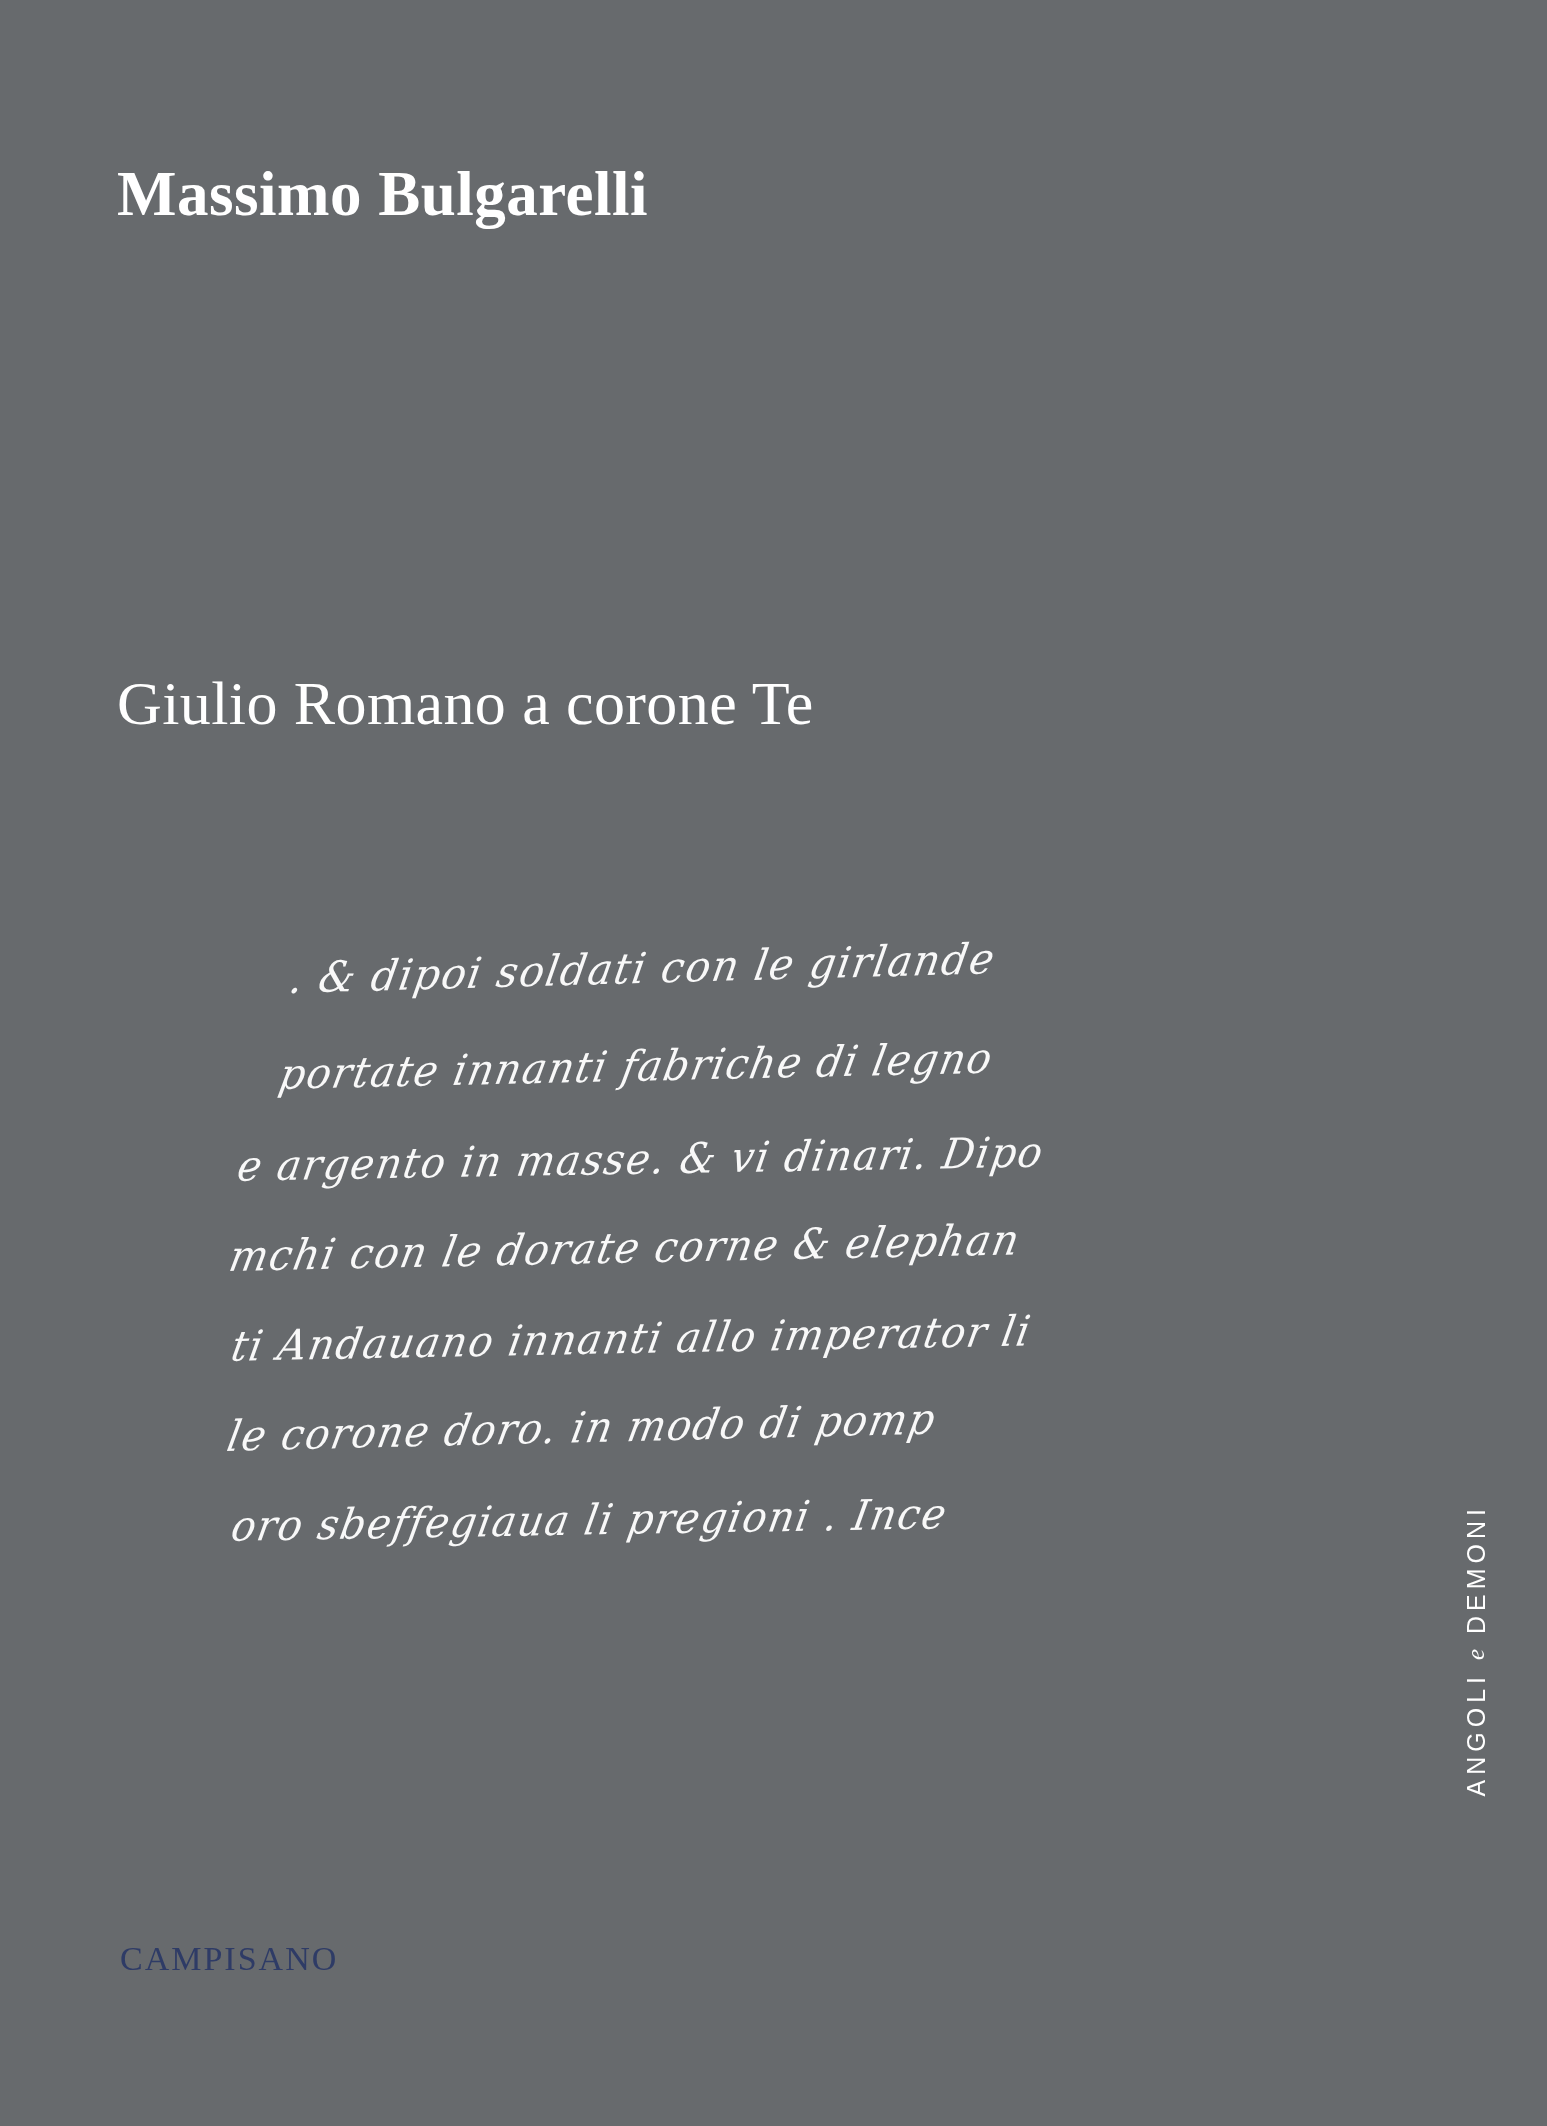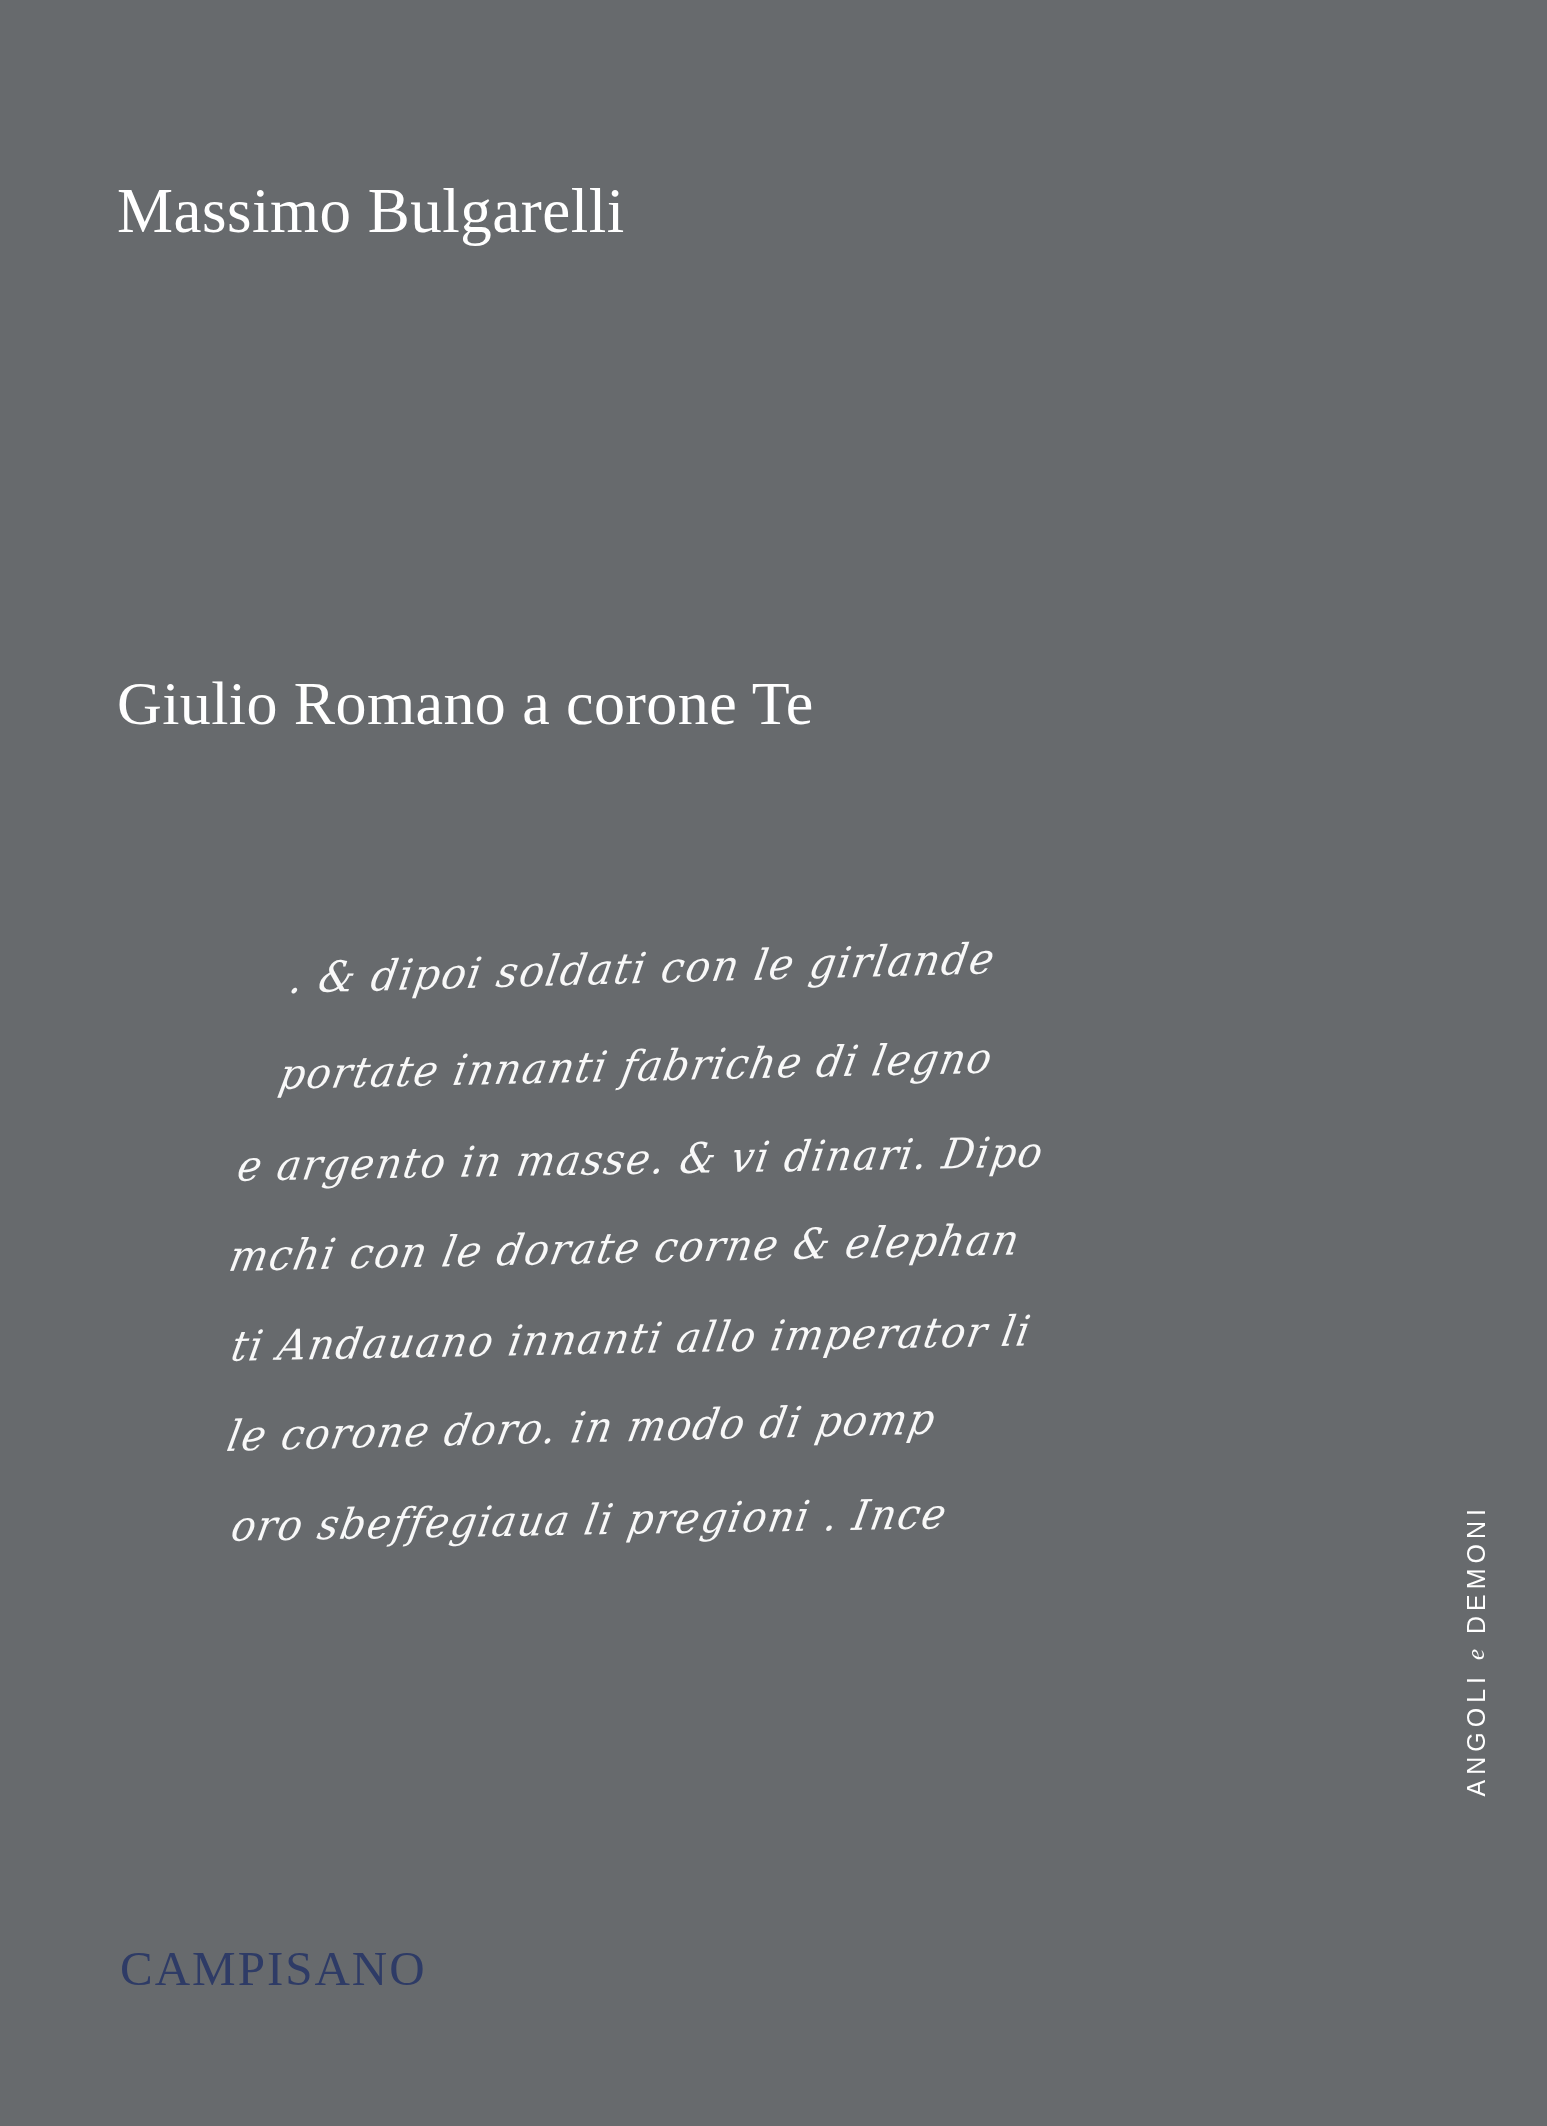--- a/index.html
+++ b/index.html
@@ -18,25 +18,25 @@
   .cover {
     position: absolute;
     inset: 0;
     background: #676a6d;
   }
 
   
   .author {
     position: absolute;
     left: 117px;
-    top: 175px;
+    top: 158px;
     color: #ffffff;
     font-family: "Liberation Serif", serif;
     font-size: 63px;
-    font-weight: 400;
+    font-weight: 700;
     letter-spacing: 0.5px;
     white-space: nowrap;
   }
 
   .title {
     position: absolute;
     left: 110px;
     top: 300px;
     color: #2e3b66;
     font-family: "DejaVu Serif", serif;
@@ -87,21 +87,21 @@
   .ms-line.l5 { margin-top: 44px; transform: rotate(-1.4deg) skewX(-12deg) scale(1.00, 1.06); margin-left: -62px;}
   .ms-line.l6 { margin-top: 44px; transform: rotate(-1.0deg) skewX(-11deg) scale(1.00, 1.05); margin-left: -58px;}
 
   
   .publisher {
     position: absolute;
     left: 120px;
     top: 1940px;
     color: #2e3b66;
     font-family: "Liberation Serif", serif;
-    font-size: 49px;
+    font-size: 34px;
     letter-spacing: 2px;
     white-space: nowrap;
   }
 
   
   .series {
     position: absolute;
     right: 56px;
     bottom: 330px;
     writing-mode: vertical-rl;

